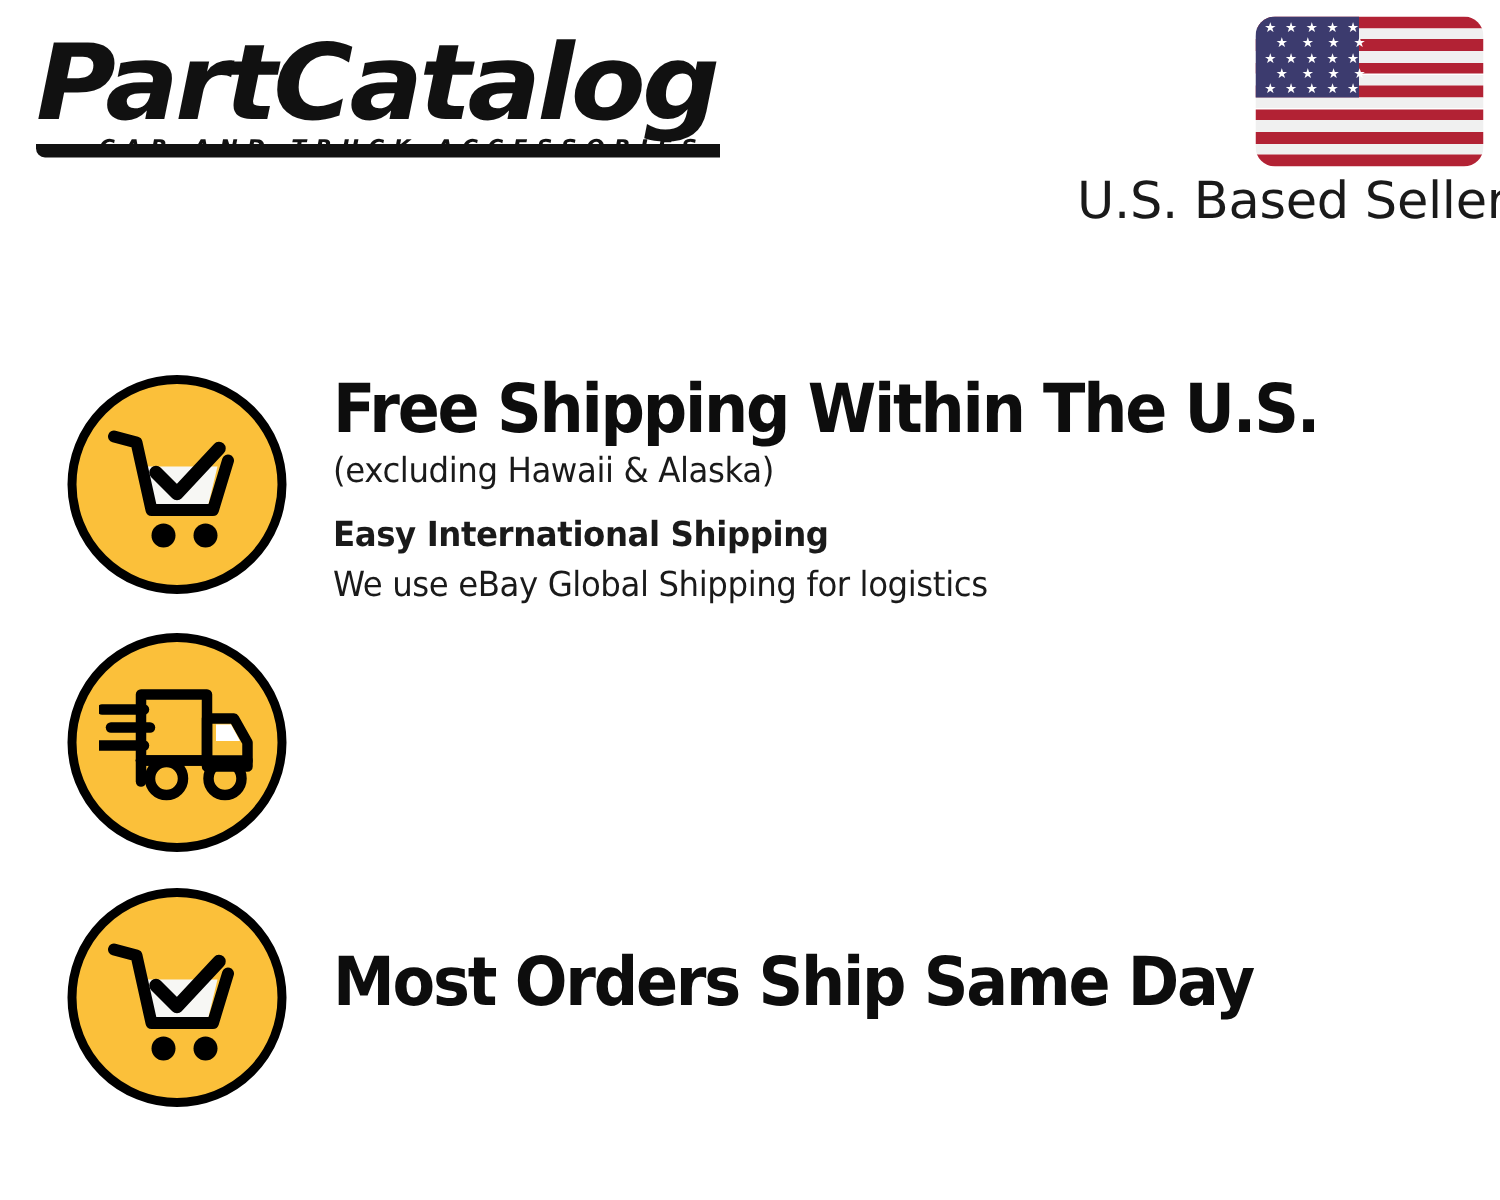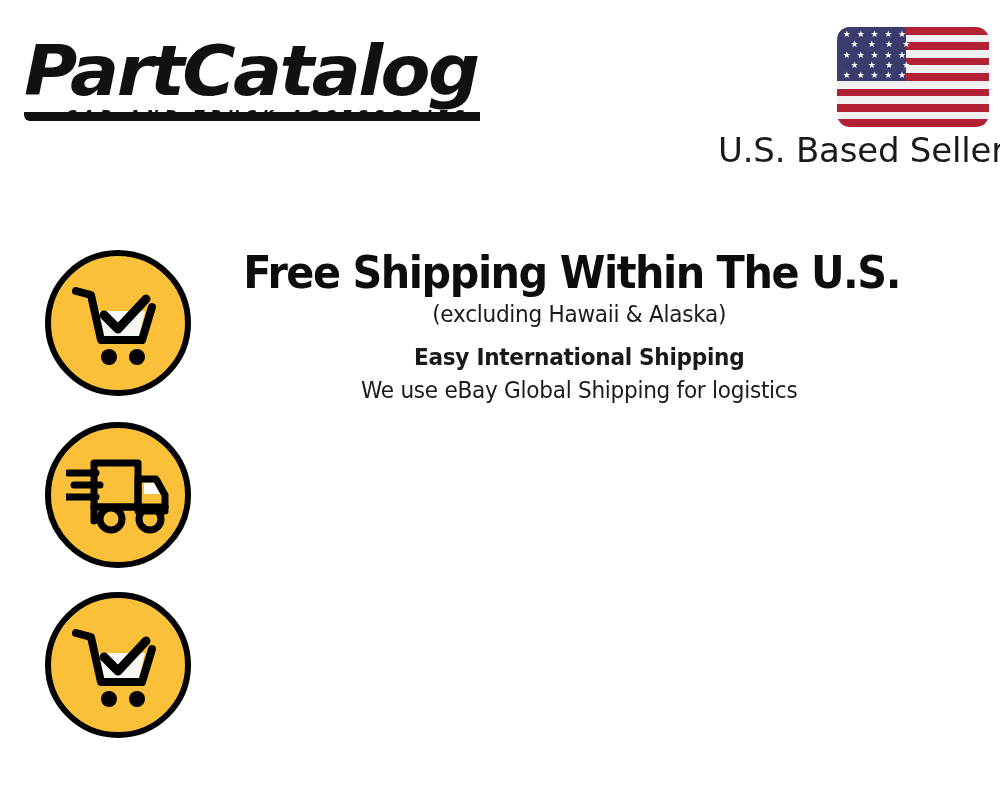--- a/index.html
+++ b/index.html
@@ -19,21 +19,20 @@
     background: #ffffff;
     overflow: hidden;
   }
 
   
   #header {
     position: absolute;
     top: 0; left: 0;
     width: 1000px;
     height: 180px;
-    margin-top: 16px;
   }
 
   
   #logo-block {
     position: absolute;
     left: 24px;
     top: 22px;
     width: 470px;
   }
   #logo-wordmark {
@@ -163,21 +162,21 @@
     top: 50%;
     transform: translate(-50%, -50%);
     display: block;
   }
 
   .feature-text {
     position: absolute;
     left: 222px;
     width: 760px;
   }
-  #feature-row-0 .feature-text { top: 0px; text-align: center; }
+  #feature-row-0 .feature-text { top: 0px; }
   #feature-row-1 .feature-text { top: 40px; }
   #feature-row-2 .feature-text { top: 40px; }
 
   .feature-title {
     font-family: "DejaVu Sans", sans-serif;
     font-weight: 700;
     font-size: 45px;
     line-height: 1.04;
     letter-spacing: -1.6px;
     color: #0d0d0d;
@@ -323,16 +322,19 @@
     <div class="feature-row" id="feature-row-2">
       <div class="feature-icon">
         <svg width="100" height="92" viewBox="0 0 100 92" aria-hidden="true">
           <path d="M29 34 L77 34 L70 63 L36 63 Z" fill="#f7f7f4"></path>
           <path d="M8 14 L23 18 L33 63 L74 63 L84 30" fill="none" stroke="#000000" stroke-width="8" stroke-linecap="round" stroke-linejoin="round"></path>
           <path d="M36 38 L50 52 L78 22" fill="none" stroke="#000000" stroke-width="9" stroke-linecap="round" stroke-linejoin="round"></path>
           <circle cx="41" cy="80" r="8" fill="#000000"></circle>
           <circle cx="69" cy="80" r="8" fill="#000000"></circle>
         </svg>
       </div>
+      <div class="feature-text">
+        <div class="feature-title">Most Orders Ship Same Day</div>
+      </div>
     </div>
 
   </div>
 </div>
 
 </body></html>

